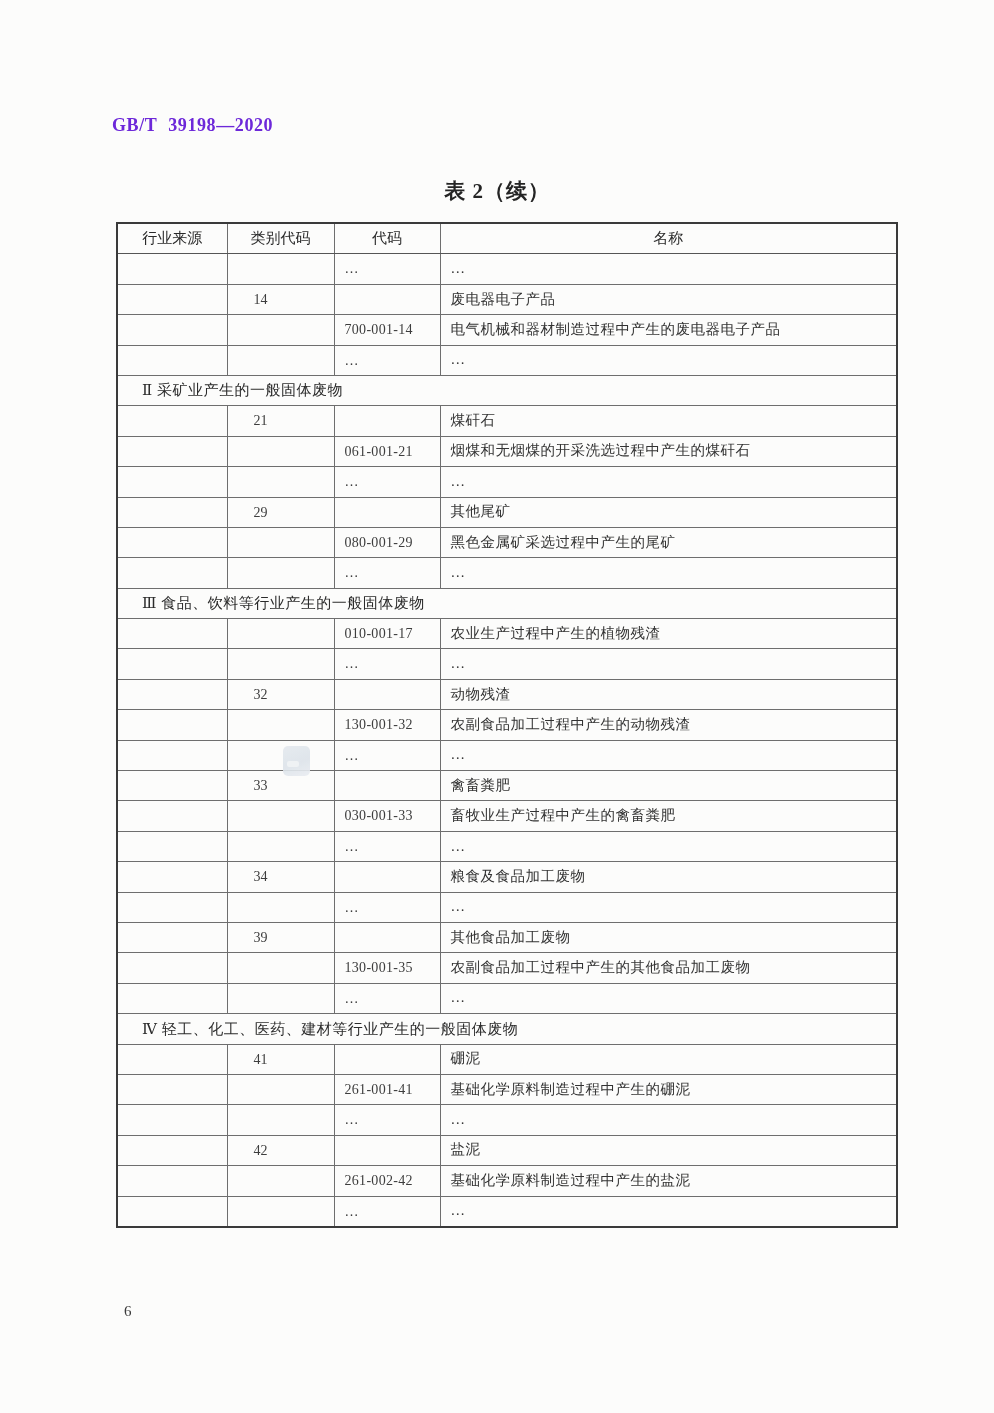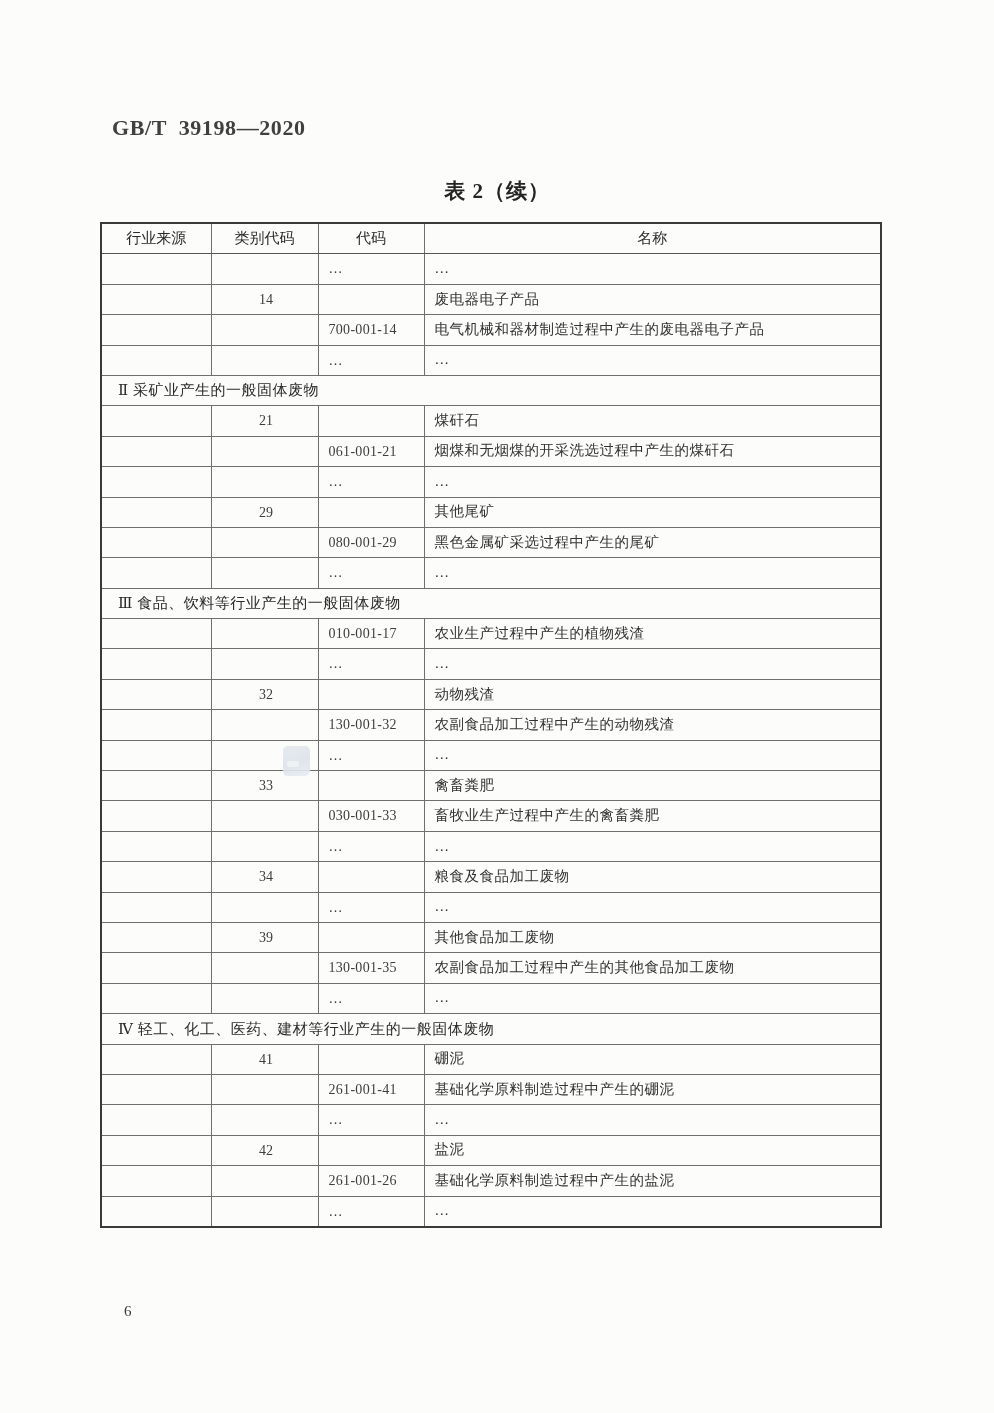--- a/index.html
+++ b/index.html
@@ -12,40 +12,40 @@
     position: relative;
     background: #fcfcfb;
     font-family: "Liberation Serif", "DejaVu Serif", serif;
     color: #2e2e2e;
     overflow: hidden;
   }
   .doc-number {
     position: absolute;
     left: 112px;
     top: 115px;
-    font-size: 22px;
+    font-size: 18px;
     font-weight: bold;
     letter-spacing: 0.6px;
-    color: #404040;
+    color: #6d28d9;
     word-spacing: 6px;
   }
   .table-title {
     position: absolute;
     left: 100px;
     top: 177px;
     width: 794px;
     text-align: center;
     font-size: 21px;
     font-weight: bold;
     color: #242424;
     letter-spacing: 1px;
   }
   table.waste-table {
     position: absolute;
-    left: 100px;
+    left: 116px;
     top: 222px;
     width: 780px;
     border-collapse: collapse;
     table-layout: fixed;
     border: 2px solid #3a3a3a;
     font-size: 14.5px;
   }
   .waste-table th, .waste-table td {
     border: 1px solid #6e6e6e;
     height: 29.4px;
@@ -56,25 +56,25 @@
     overflow: hidden;
     color: #333;
   }
   .waste-table thead th {
     text-align: center;
     font-size: 15px;
     color: #2a2a2a;
     border-bottom: 1px solid #555;
   }
   .waste-table td.c0 { }
-  .waste-table td.c1 { padding-left: 3px; font-size: 14px; color: #3d3d3d; text-align: center; }
+  .waste-table td.c1 { padding-left: 26px; font-size: 14px; color: #3d3d3d; }
   .waste-table td.c2 { padding-left: 10px; font-size: 14px; color: #3d3d3d; letter-spacing: 0.3px; }
   .waste-table td.c3 { padding-left: 10px; letter-spacing: 0.5px; }
   .waste-table td.section-cell {
-    padding-left: 16px;
+    padding-left: 24px;
     font-size: 15px;
     color: #2b2b2b;
     letter-spacing: 0.5px;
   }
   .page-number {
     position: absolute;
     left: 124px;
     top: 1303px;
     font-size: 15px;
     color: #3a3a3a;
@@ -290,21 +290,21 @@
       </tr>
       <tr>
         <td class="c0"></td>
         <td class="c1">42</td>
         <td class="c2"></td>
         <td class="c3">盐泥</td>
       </tr>
       <tr>
         <td class="c0"></td>
         <td class="c1"></td>
-        <td class="c2">261-001-26</td>
+        <td class="c2">261-002-42</td>
         <td class="c3">基础化学原料制造过程中产生的盐泥</td>
       </tr>
       <tr>
         <td class="c0"></td>
         <td class="c1"></td>
         <td class="c2">…</td>
         <td class="c3">…</td>
       </tr>
     </tbody>
 </table>

